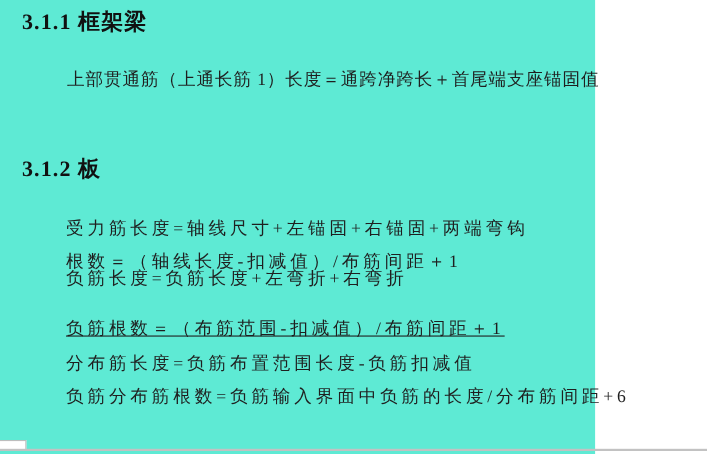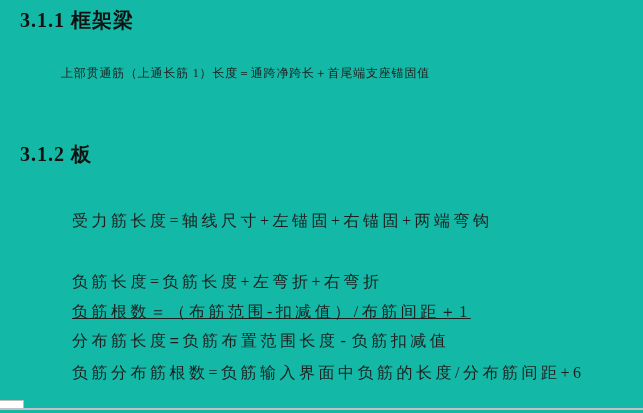--- a/index.html
+++ b/index.html
@@ -9,64 +9,64 @@
     }
     body {
       width: 643px;
       height: 413px;
       overflow: hidden;
       font-family: "Liberation Serif", "DejaVu Serif", serif;
       color: #1f1f1f;
     }
     .page {
       position: relative;
-      width: 643px;
+      width: 541px;
       height: 413px;
-      background: #14b8a6;
+      background: #5eead4;
     }
     .heading {
       position: absolute;
       left: 20px;
       margin: 0;
       font-size: 20px;
       font-weight: bold;
       letter-spacing: 1px;
       white-space: nowrap;
       line-height: 24px;
       color: #111111;
     }
     .para-a {
       position: absolute;
       left: 61px;
       margin: 0;
-      font-size: 12px;
+      font-size: 16px;
       letter-spacing: 0.8px;
       white-space: nowrap;
       line-height: 20px;
       color: #1f1f1f;
     }
     .para-b {
       position: absolute;
       left: 60px;
-      margin: 12px;
+      margin: 0;
       font-size: 16px;
       letter-spacing: 3.5px;
       white-space: nowrap;
       line-height: 19px;
       color: #1f1f1f;
     }
     #h1 { top: 8px; }
     #p1 { top: 63px; }
     #p2 { top: 102px; }
     #h2 { top: 142px; }
     #p3 { top: 199px; }
     #p4 { top: 229px; }
-    #p5 { top: 260px; }
+    #p5 { top: 244px; }
     #p6 { top: 290px; text-decoration: underline; }
-    #p7 { top: 321px; font-family: Liberation Mono, monospace; }
+    #p7 { top: 321px; }
     #p8 { top: 351px; }
     .table-corner-cell {
       position: absolute;
       left: -1px;
       top: 400px;
       width: 23px;
       height: 8px;
       border: 1px solid #bdbdbd;
       background: #ffffff;
       box-sizing: content-box;
@@ -87,20 +87,21 @@
 
   <h2 id="h1" class="heading">3.1.1 框架梁</h2>
 
   <p id="p1" class="para-a">上部贯通筋（上通长筋 1）长度＝通跨净跨长＋首尾端支座锚固值</p>
 
 
   <h2 id="h2" class="heading">3.1.2 板</h2>
 
   <p id="p3" class="para-b">受力筋长度=轴线尺寸+左锚固+右锚固+两端弯钩</p>
 
+  <p id="p4" class="para-b">根数＝（轴线长度-扣减值）/布筋间距＋1</p>
 
   <p id="p5" class="para-b">负筋长度=负筋长度+左弯折+右弯折</p>
 
   <p id="p6" class="para-b">负筋根数＝（布筋范围-扣减值）/布筋间距＋1</p>
 
   <p id="p7" class="para-b">分布筋长度=负筋布置范围长度-负筋扣减值</p>
 
   <p id="p8" class="para-b">负筋分布筋根数=负筋输入界面中负筋的长度/分布筋间距+6</p>
 
   <div class="table-corner-cell"></div>

